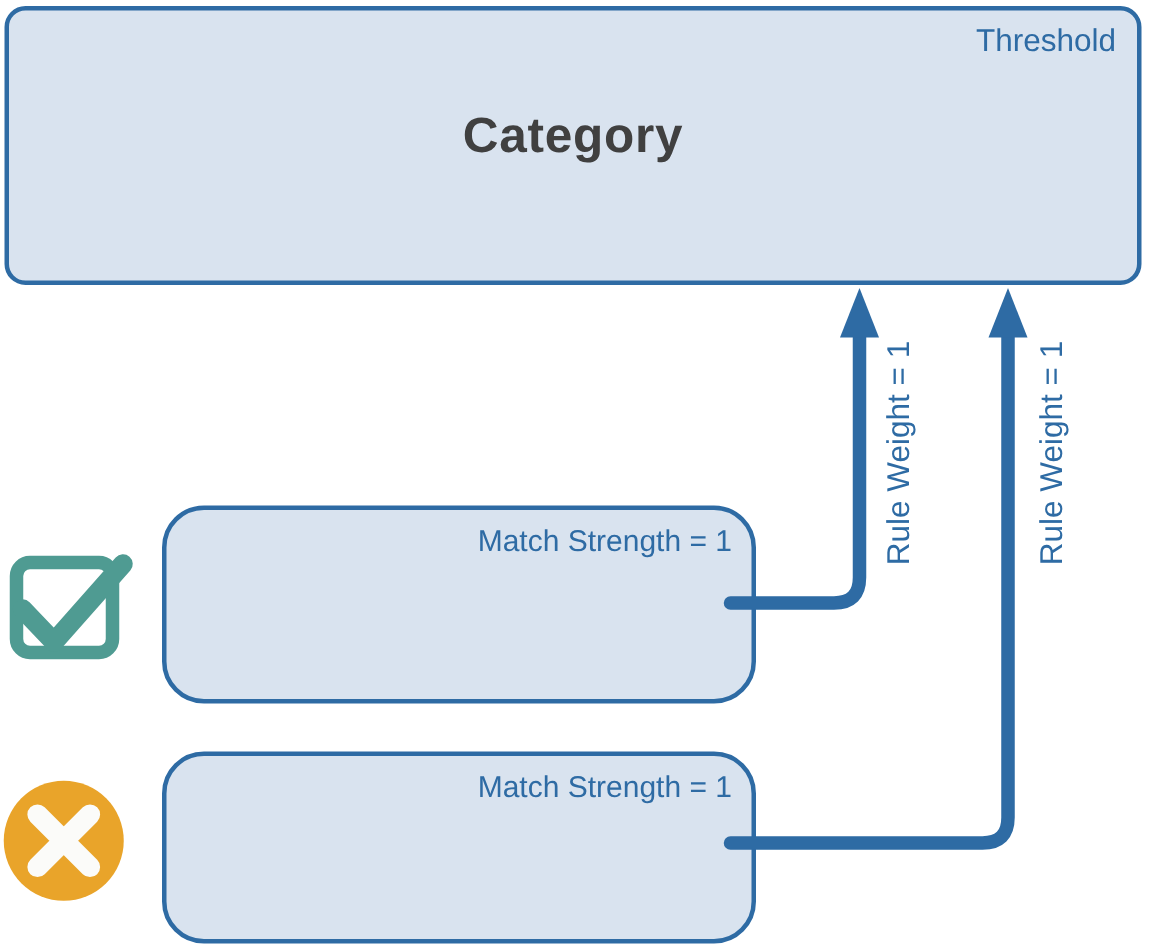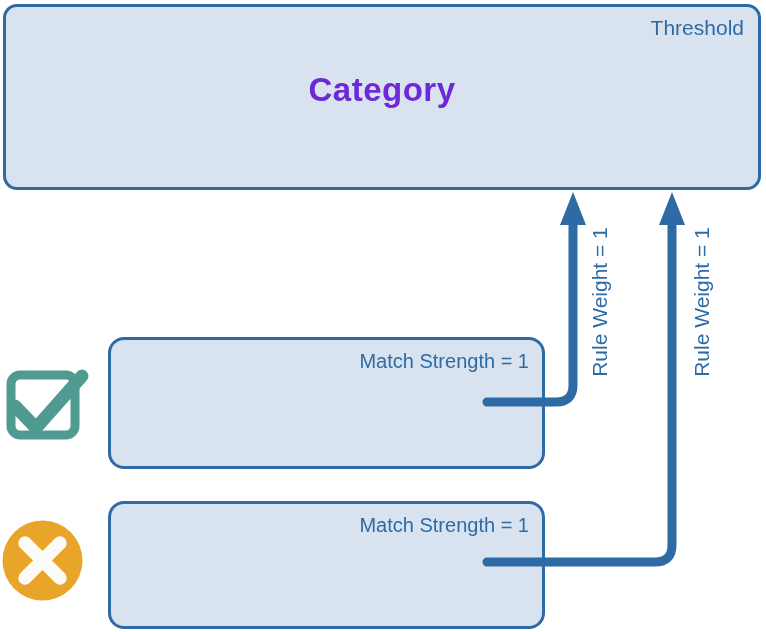--- a/index.html
+++ b/index.html
@@ -10,23 +10,23 @@
   .box{
     position:absolute;background:#d9e3ef;border:3px solid #2e6ba4;
     box-sizing:border-box;
   }
   .category-box{left:3px;top:4px;width:758px;height:186px;border-radius:14px;}
   .corner-label{
     position:absolute;top:9px;right:14px;font-size:21px;color:#2e6ba4;
   }
   .category-title{
     position:absolute;top:64px;left:0;width:100%;text-align:center;
-    font-size:33px;font-weight:bold;color:#6d28d9;letter-spacing:0.5px;
+    font-size:33px;font-weight:bold;color:#404040;letter-spacing:0.5px;
   }
-  .rule-box{left:108px;width:437px;border-radius:16px;}
+  .rule-box{left:108px;width:396px;border-radius:28px;}
   .rule-box.r1{top:337px;height:132px;}
   .rule-box.r2{top:501px;height:128px;}
   .match-label{
     position:absolute;top:10px;right:13px;font-size:20px;color:#2e6ba4;
   }
   .rule-name{
     position:absolute;top:38px;left:0;width:100%;text-align:center;
     font-size:28px;font-weight:bold;color:#2b68a4;
   }
   .arrow-layer{position:absolute;left:0;top:0;width:766px;height:632px;pointer-events:none;}

